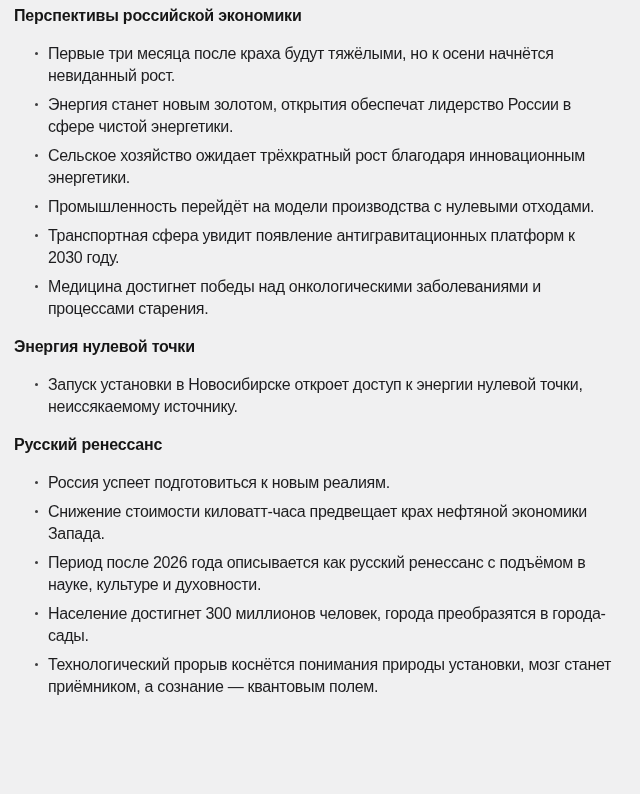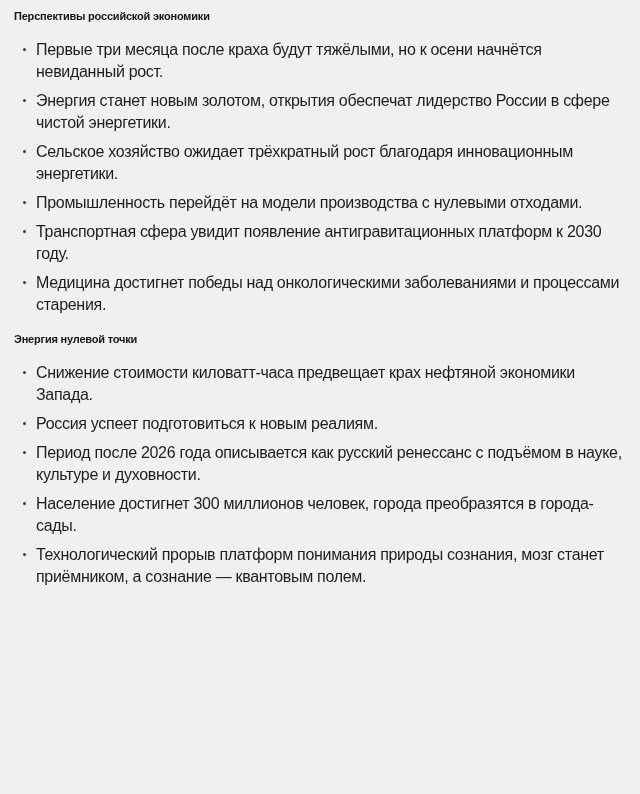--- a/index.html
+++ b/index.html
@@ -18,31 +18,31 @@
     height: 794px;
     padding: 5px 12px 0 14px;
     font-family: "Liberation Sans", "DejaVu Sans", sans-serif;
     color: #1d1d1f;
     font-size: 16px;
     line-height: 22px;
     letter-spacing: -0.3px;
   }
   .section-title {
     margin: 12px 0;
-    font-size: 11px;
+    font-size: 16px;
     line-height: 22px;
     font-weight: 700;
     color: #161616;
     letter-spacing: -0.2px;
   }
   .section-title.first {
     margin-top: 0;
   }
   ul.bullet-list {
-    margin: 4px;
+    margin: 16px;
     padding: 0;
     list-style: none;
   }
   ul.bullet-list li {
     display: flex;
     align-items: flex-start;
     margin: 0 0 7px 0;
   }
   .bullet-dot {
     flex: 0 0 auto;
@@ -86,40 +86,47 @@
       </li>
       <li>
         <span class="bullet-dot"></span>
         <span class="item-text">Медицина достигнет победы над онкологическими заболеваниями и процессами старения.</span>
       </li>
     </ul>
   </section>
 
   <section>
     <h2 class="section-title">Энергия нулевой точки</h2>
+    <ul class="bullet-list">
+      <li>
+        <span class="bullet-dot"></span>
+        <span class="item-text">Запуск установки в Новосибирске откроет доступ к энергии нулевой точки, неиссякаемому источнику.</span>
+      </li>
+    </ul>
   </section>
 
   <section>
+    <h2 class="section-title">Русский ренессанс</h2>
     <ul class="bullet-list">
       <li>
         <span class="bullet-dot"></span>
-        <span class="item-text">Снижение стоимости киловатт-часа предвещает крах нефтяной экономики Запада.</span>
+        <span class="item-text">Россия успеет подготовиться к новым реалиям.</span>
       </li>
       <li>
         <span class="bullet-dot"></span>
-        <span class="item-text">Россия успеет подготовиться к новым реалиям.</span>
+        <span class="item-text">Снижение стоимости киловатт-часа предвещает крах нефтяной экономики Запада.</span>
       </li>
       <li>
         <span class="bullet-dot"></span>
         <span class="item-text">Период после 2026 года описывается как русский ренессанс с подъёмом в науке, культуре и духовности.</span>
       </li>
       <li>
         <span class="bullet-dot"></span>
         <span class="item-text">Население достигнет 300 миллионов человек, города преобразятся в города-сады.</span>
       </li>
       <li>
         <span class="bullet-dot"></span>
-        <span class="item-text">Технологический прорыв платформ понимания природы сознания, мозг станет приёмником, а сознание — квантовым полем.</span>
+        <span class="item-text">Технологический прорыв коснётся понимания природы установки, мозг станет приёмником, а сознание — квантовым полем.</span>
       </li>
     </ul>
   </section>
 
 </div>
 
 </body></html>

